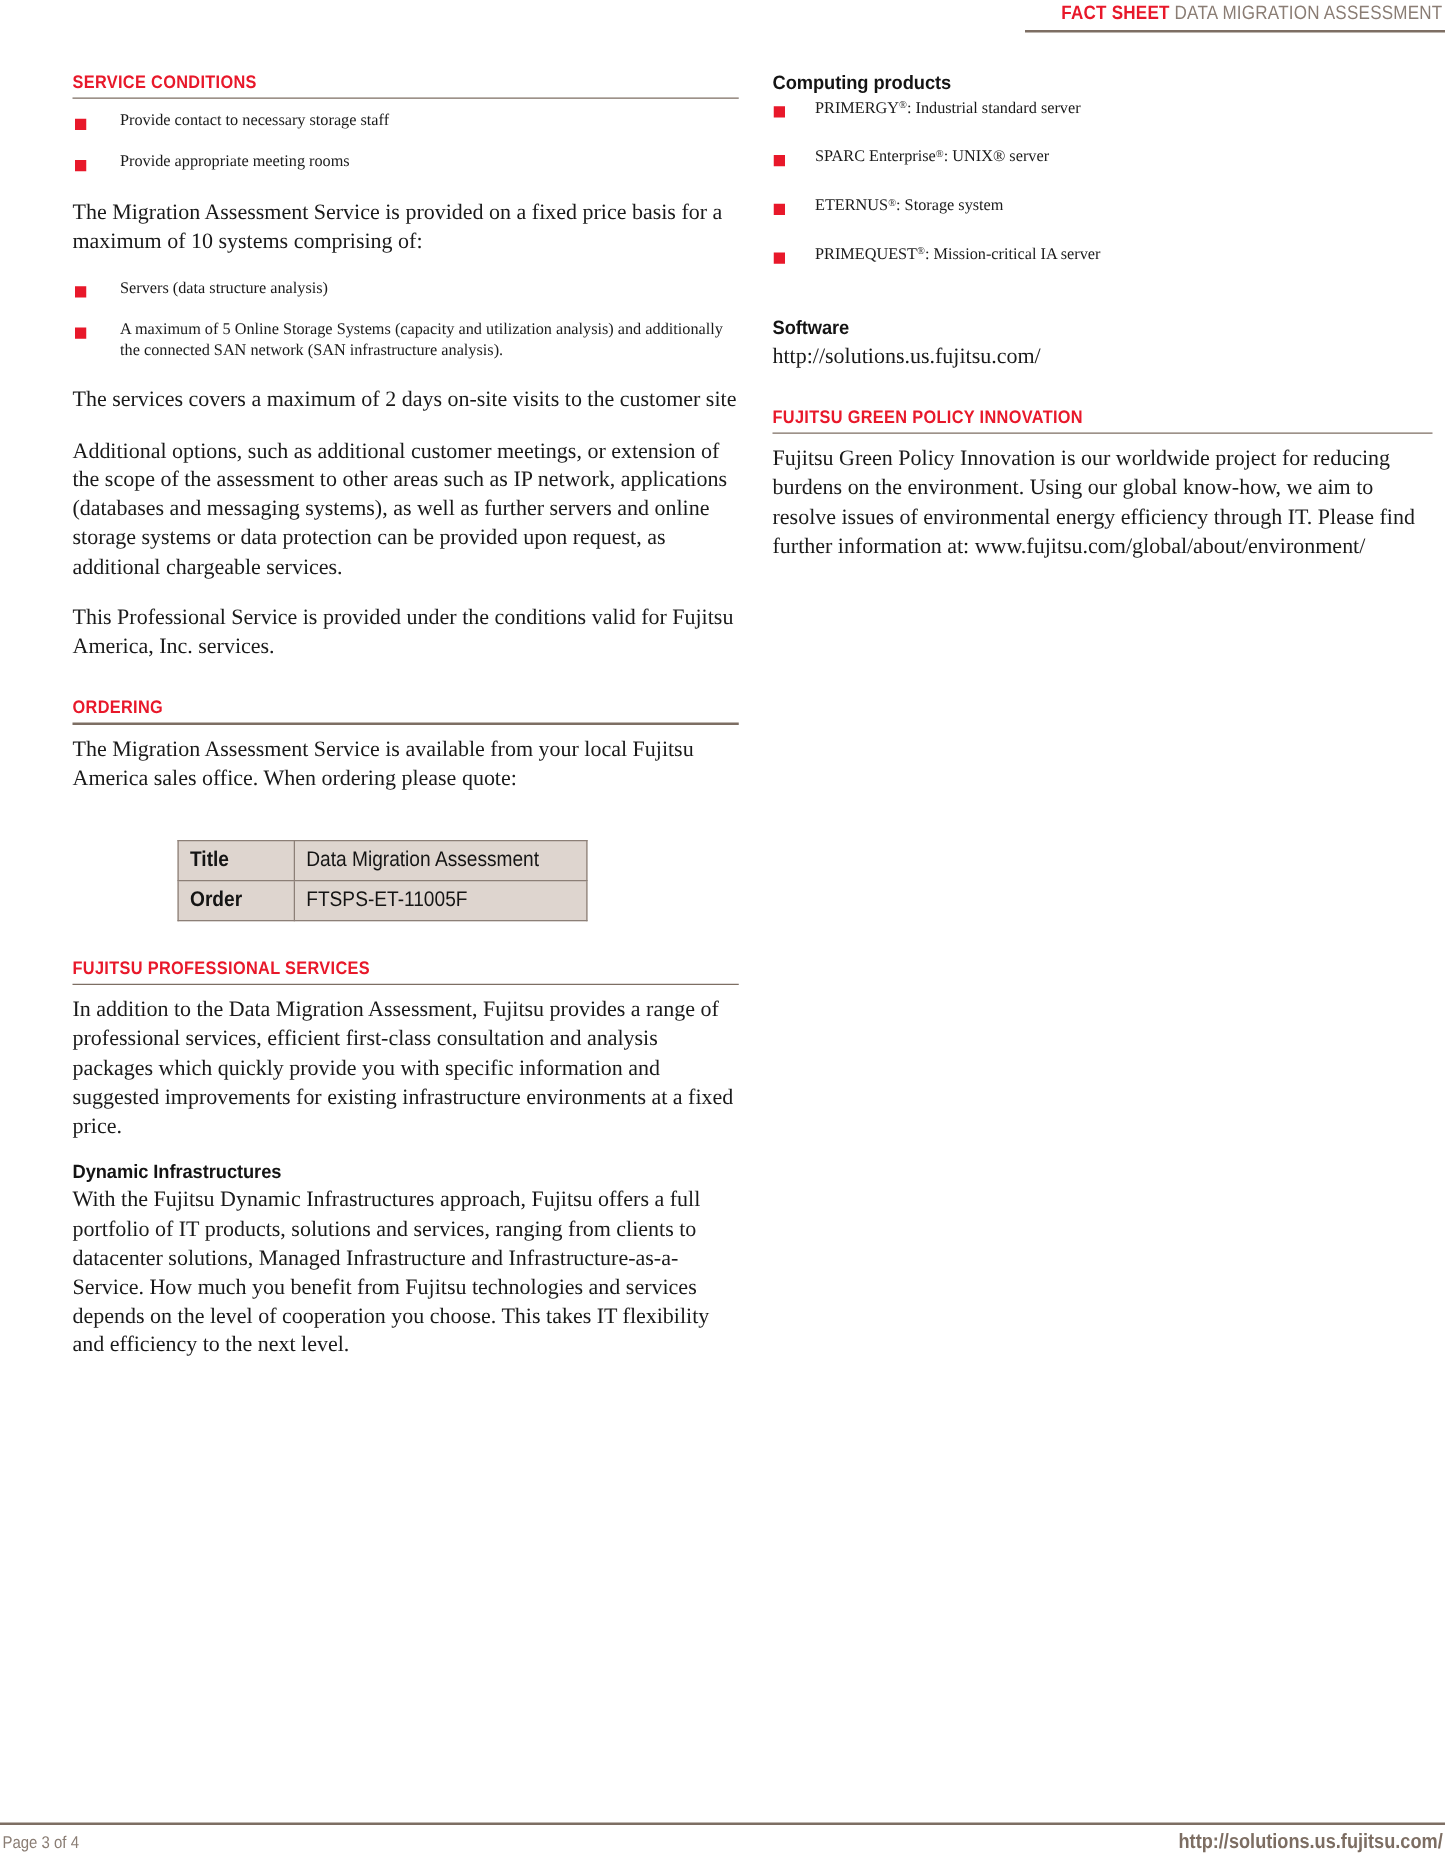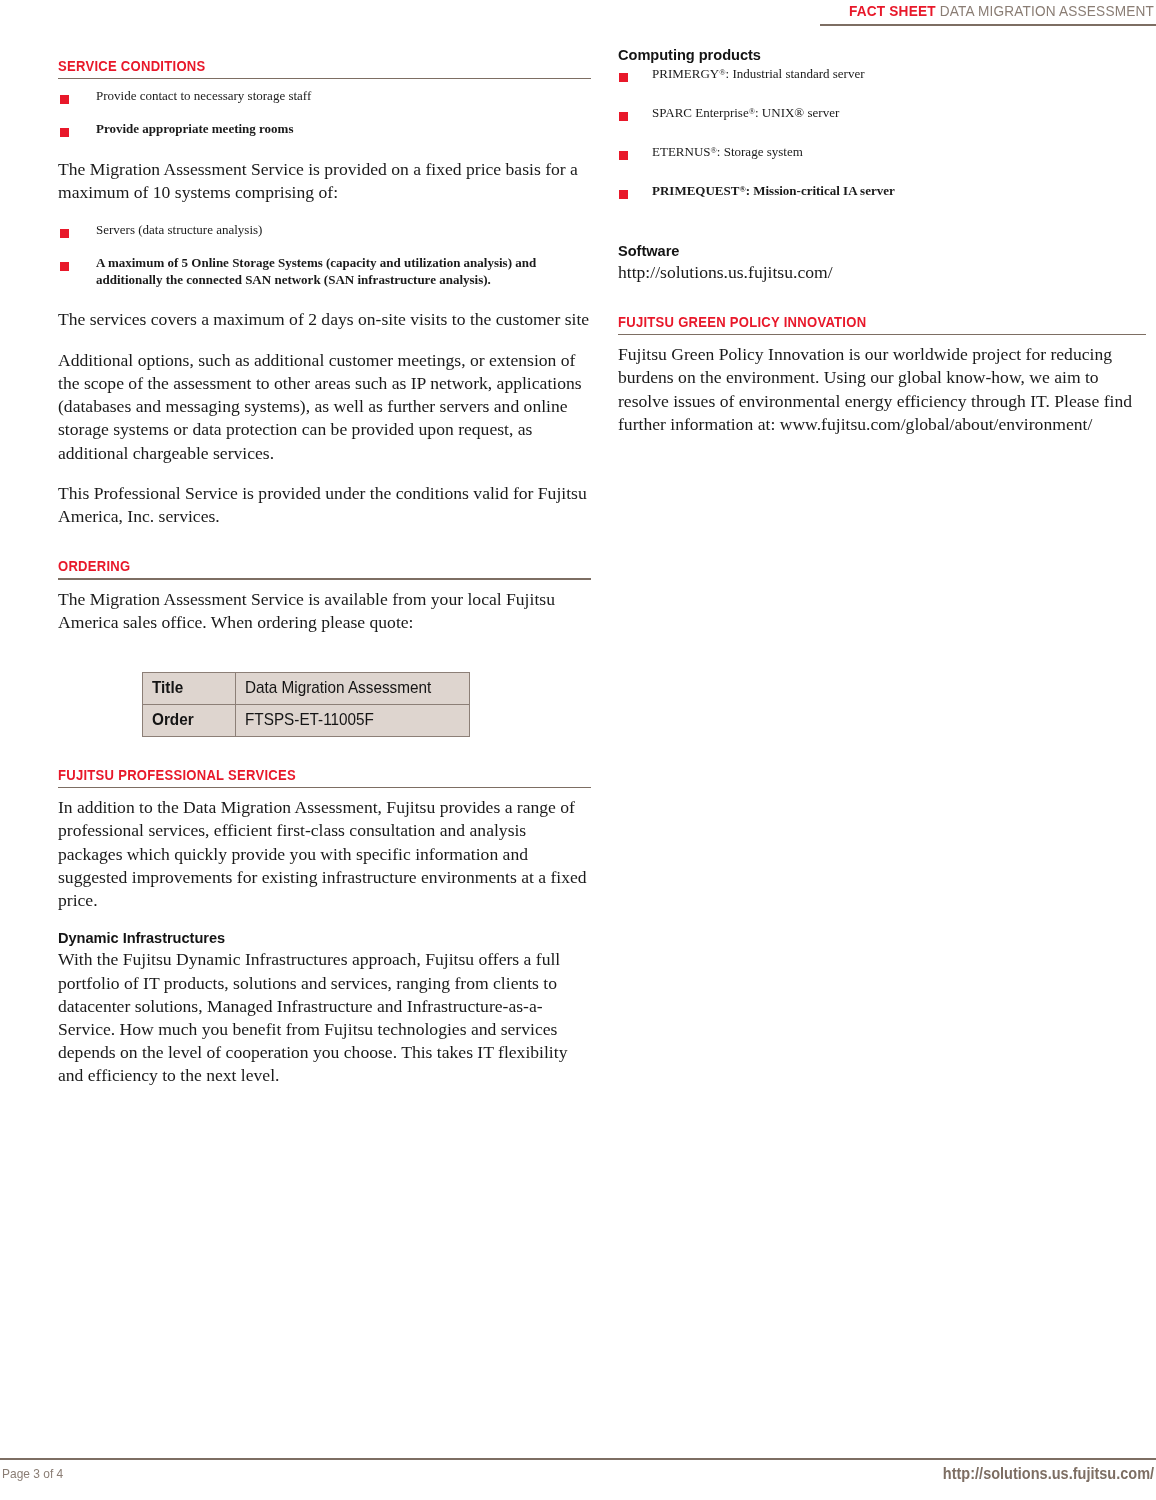--- a/index.html
+++ b/index.html
@@ -55,21 +55,21 @@
 
   
   .col-left {
     position: absolute;
     top: 58px;
     left: 58px;
     width: 533px;
   }
   .col-right {
     position: absolute;
-    top: 46px;
+    top: 58px;
     left: 618px;
     width: 528px;
   }
 
   
   .sec-head {
     font-family: "Liberation Sans", sans-serif;
     font-weight: bold;
     font-size: 14.5px;
     color: #e8182a;
@@ -112,21 +112,21 @@
     list-style: none;
     margin: 0 0 11px 0;
     padding: 0;
   }
   ul.blist li {
     position: relative;
     font-size: 13px;
     line-height: 1.32;
     margin-bottom: 16px;
   }
-  ul.blist li:last-child { margin-bottom: 0; font-weight: bold; }
+  ul.blist li:last-child { margin-bottom: 0; }
   ul.blist li .sq {
     position: absolute;
     left: 0;
     top: 8px;
     width: 9px;
     height: 9px;
     background: #e8182a;
   }
   
   .col-left ul.blist li { padding-left: 38px; }

